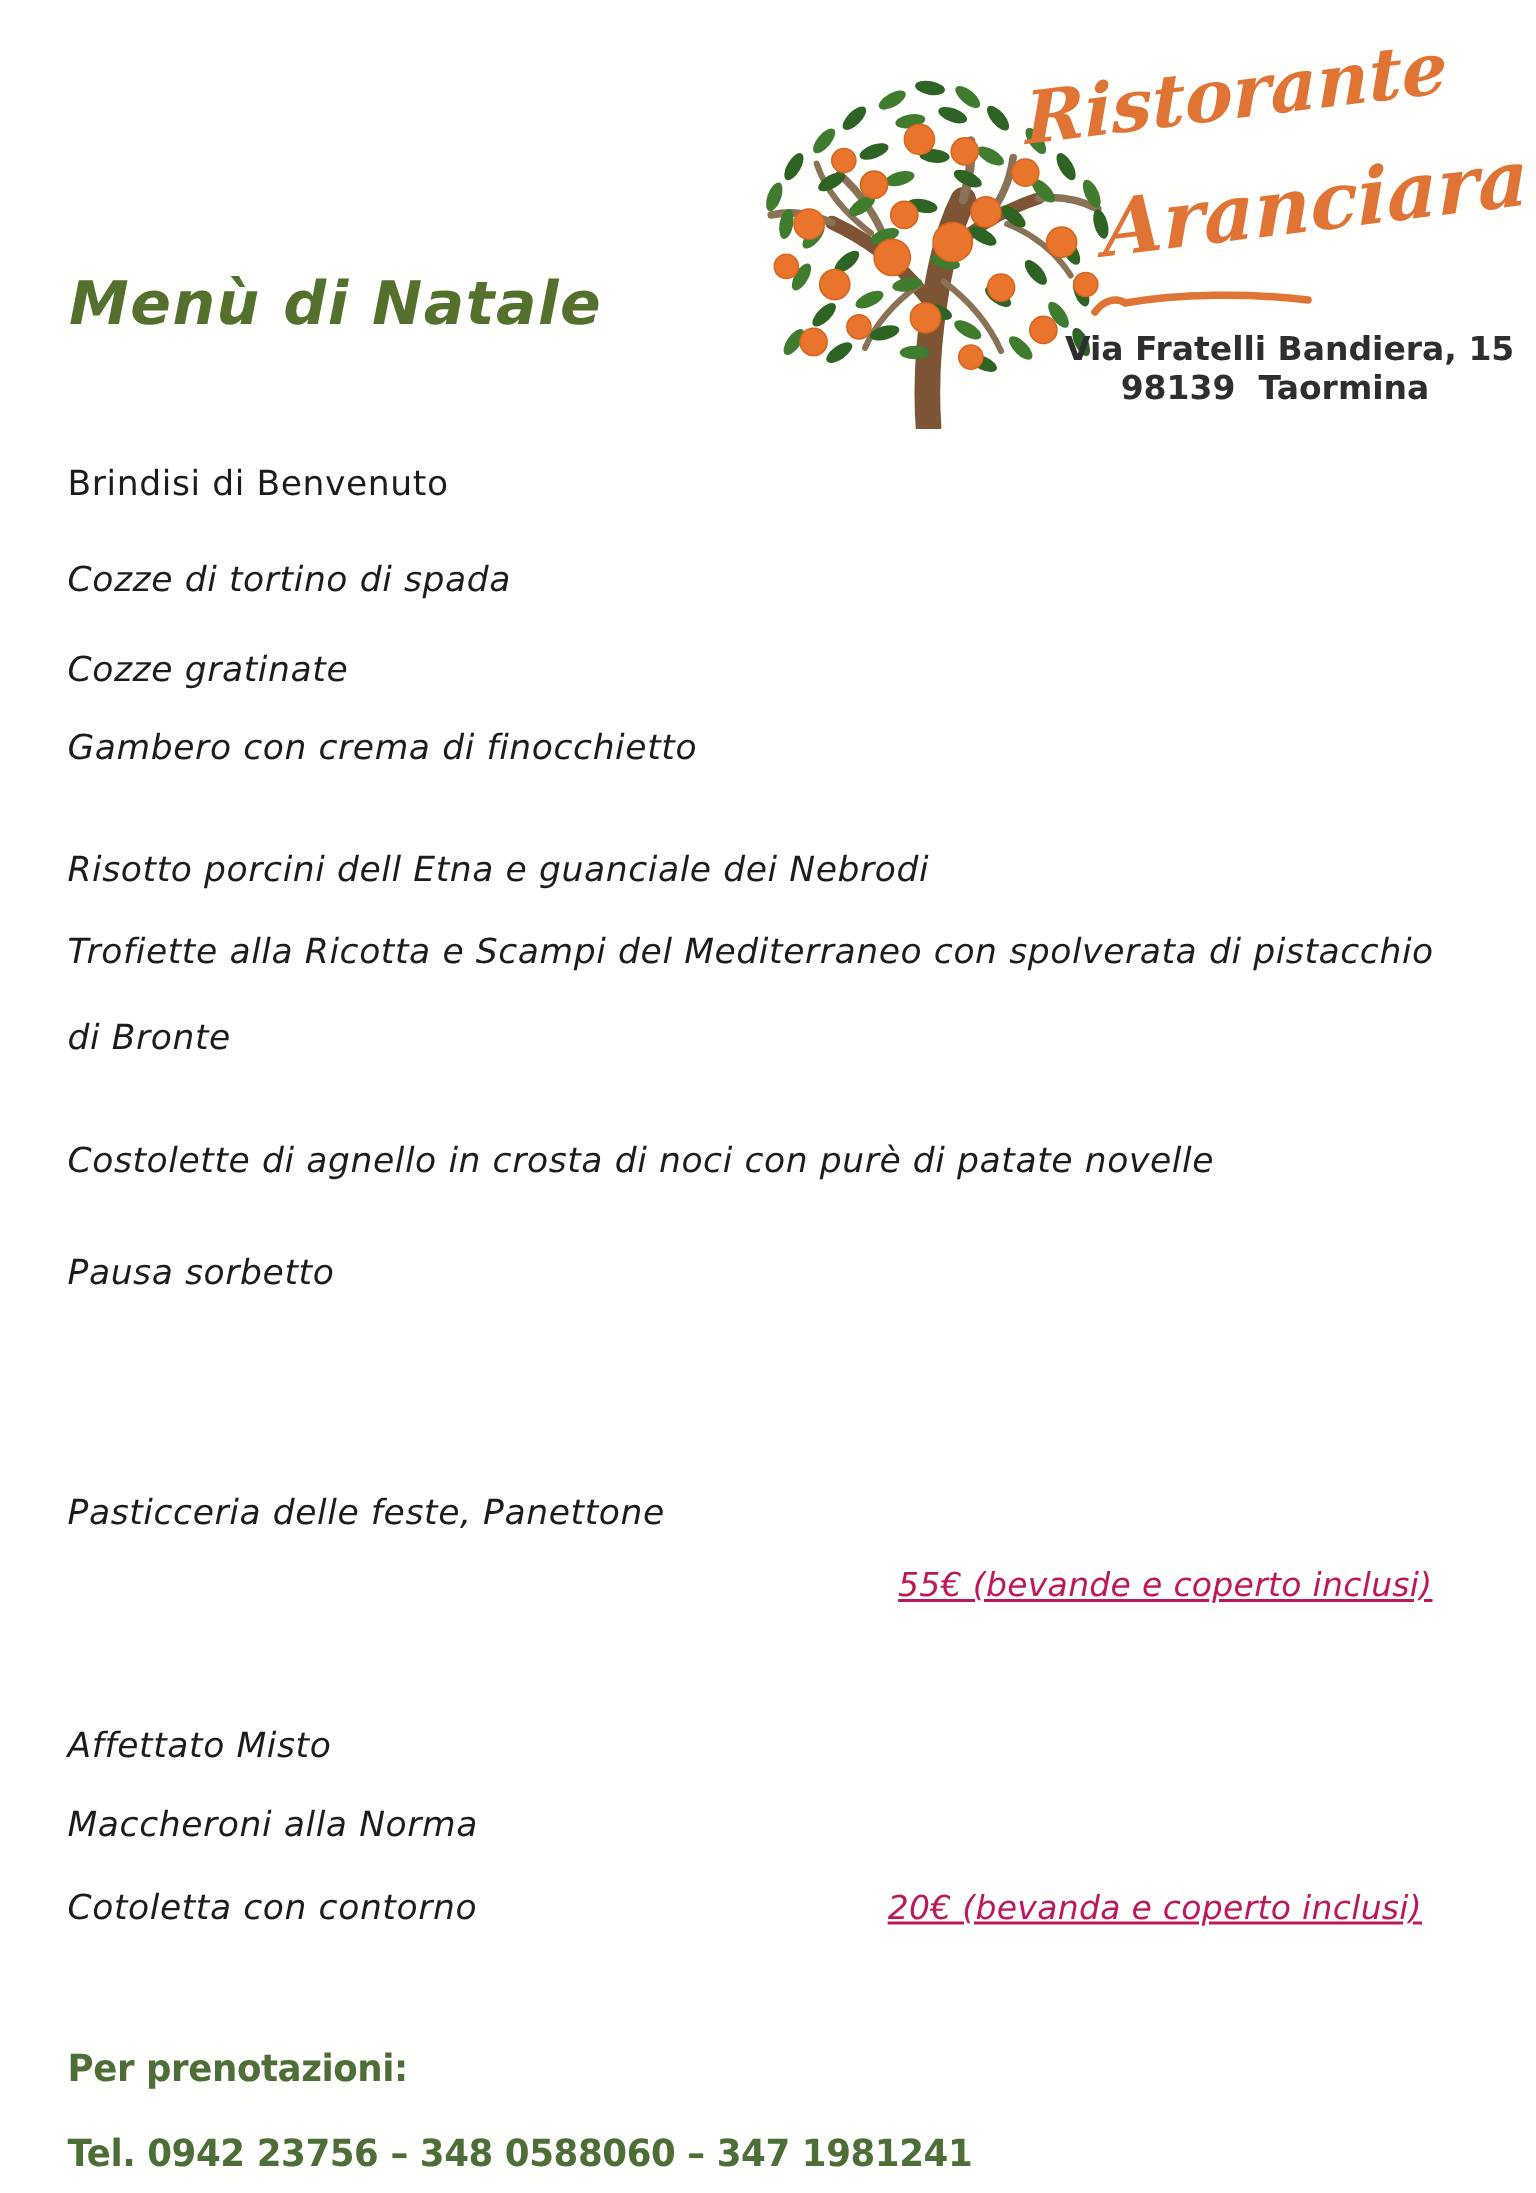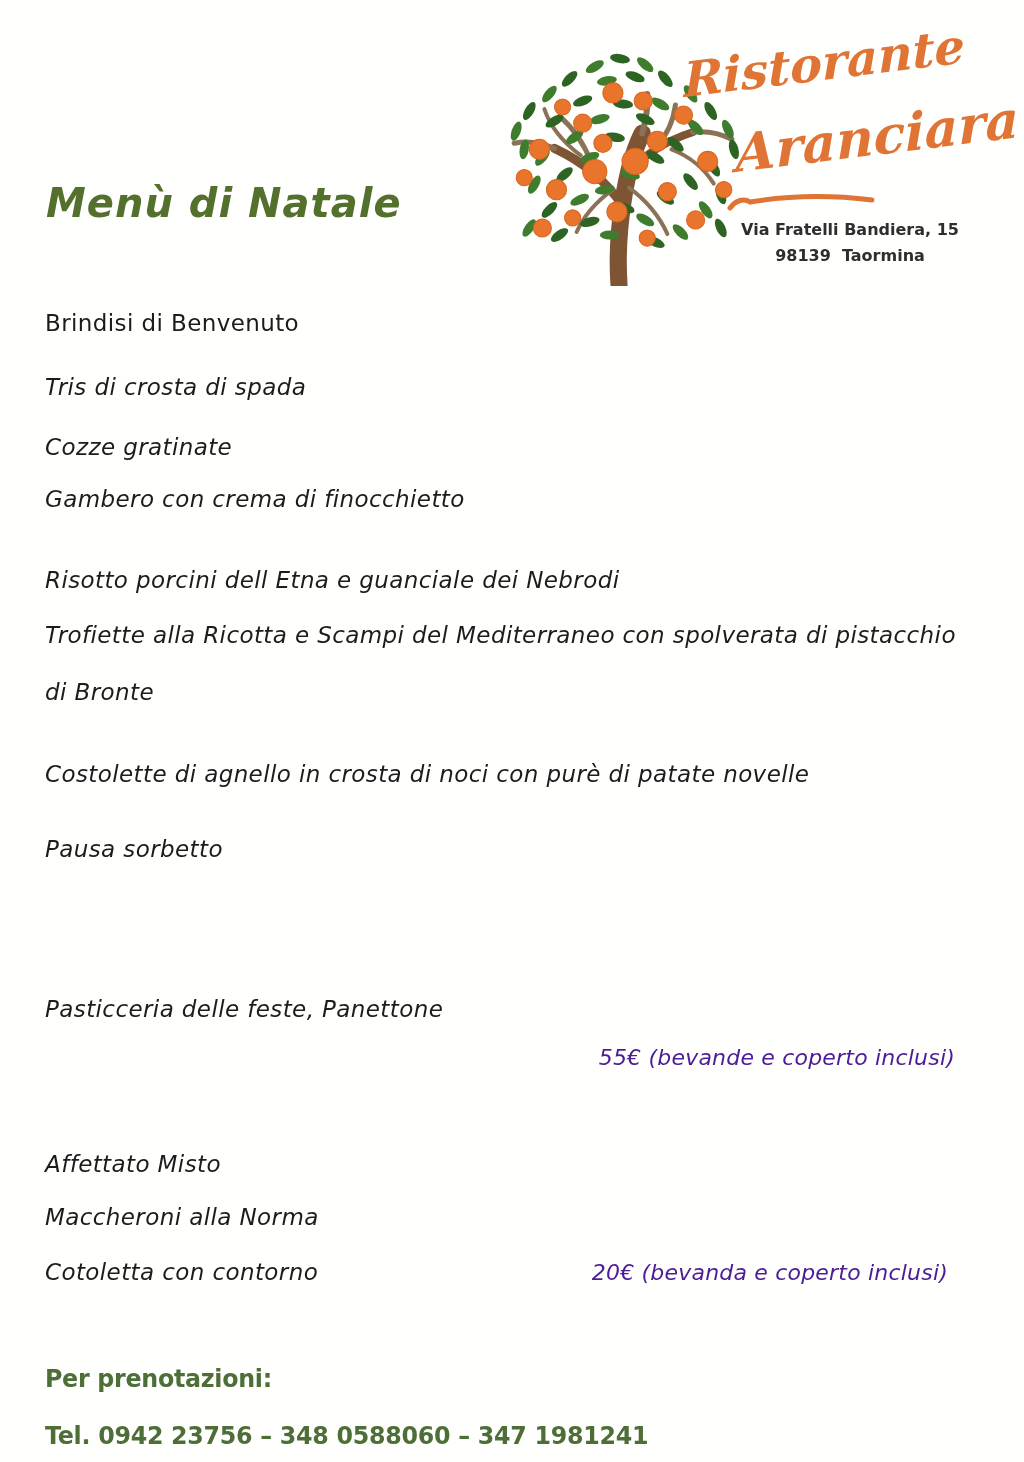--- a/index.html
+++ b/index.html
@@ -26,35 +26,35 @@
     color:#df7435;line-height:1;white-space:pre;
     transform:rotate(-7deg) skewX(-6deg);
     transform-origin:left bottom;
   }
   .wordmark-1{left:196px;top:34px;font-size:48px;}
   .wordmark-2{left:248px;top:106px;font-size:52px;}
   .swash-svg{position:absolute;left:238px;top:170px;width:150px;height:22px;}
   .logo-address{
     position:absolute;left:222px;width:280px;
     text-align:center;font-weight:bold;color:#2e2e2e;
-    font-size:16px;line-height:1.3;white-space:pre;
+    font-size:22px;line-height:1.3;white-space:pre;
   }
   .addr-1{top:198px;}
   .addr-2{top:224px;}
   
   .menu-line{
     position:absolute;left:45px;
     font-size:23px;font-style:italic;color:#1c1c1c;
     letter-spacing:0.4px;line-height:1.2;white-space:pre;
   }
   .upright{font-style:normal;}
   .price-line{
     position:absolute;
-    font-size:22px;font-style:italic;color:#4c1d95;
-    letter-spacing:0.2px;line-height:1.2;white-space:pre;
+    font-size:22px;font-style:italic;color:#be185d;
+    letter-spacing:0.2px;line-height:1.2;white-space:pre;text-decoration:underline;
   }
   
   .footer-line{
     position:absolute;left:45px;
     font-size:25px;font-weight:bold;color:#4e6e38;
     line-height:1.2;letter-spacing:-0.3px;white-space:pre;
     transform:scaleX(0.95);transform-origin:left top;
   }
 </style>
 </head>
@@ -168,21 +168,21 @@
     <svg class="swash-svg" viewBox="0 0 150 22" aria-hidden="true">
       <path d="M4 16 C10 8 18 6 24 10 C60 4 105 3 146 8" stroke="#df7435" stroke-width="5" fill="none" stroke-linecap="round"></path>
     </svg>
 
     <div class="logo-address addr-1">Via Fratelli Bandiera, 15</div>
     <div class="logo-address addr-2">98139  Taormina</div>
   </div>
 
   <div class="menu-line upright" style="top:310px">Brindisi di Benvenuto</div>
 
-  <div class="menu-line" style="top:374px">Tris di crosta di spada</div>
+  <div class="menu-line" style="top:374px">Cozze di tortino di spada</div>
   <div class="menu-line" style="top:434px">Cozze gratinate</div>
   <div class="menu-line" style="top:486px">Gambero con crema di finocchietto</div>
 
   <div class="menu-line" style="top:567px">Risotto porcini dell Etna e guanciale dei Nebrodi</div>
   <div class="menu-line" style="top:622px">Trofiette alla Ricotta e Scampi del Mediterraneo con spolverata di pistacchio</div>
   <div class="menu-line" style="top:679px">di Bronte</div>
 
   <div class="menu-line" style="top:761px">Costolette di agnello in crosta di noci con purè di patate novelle</div>
   <div class="menu-line" style="top:836px">Pausa sorbetto</div>
   <div class="menu-line" style="top:996px">Pasticceria delle feste, Panettone</div>

